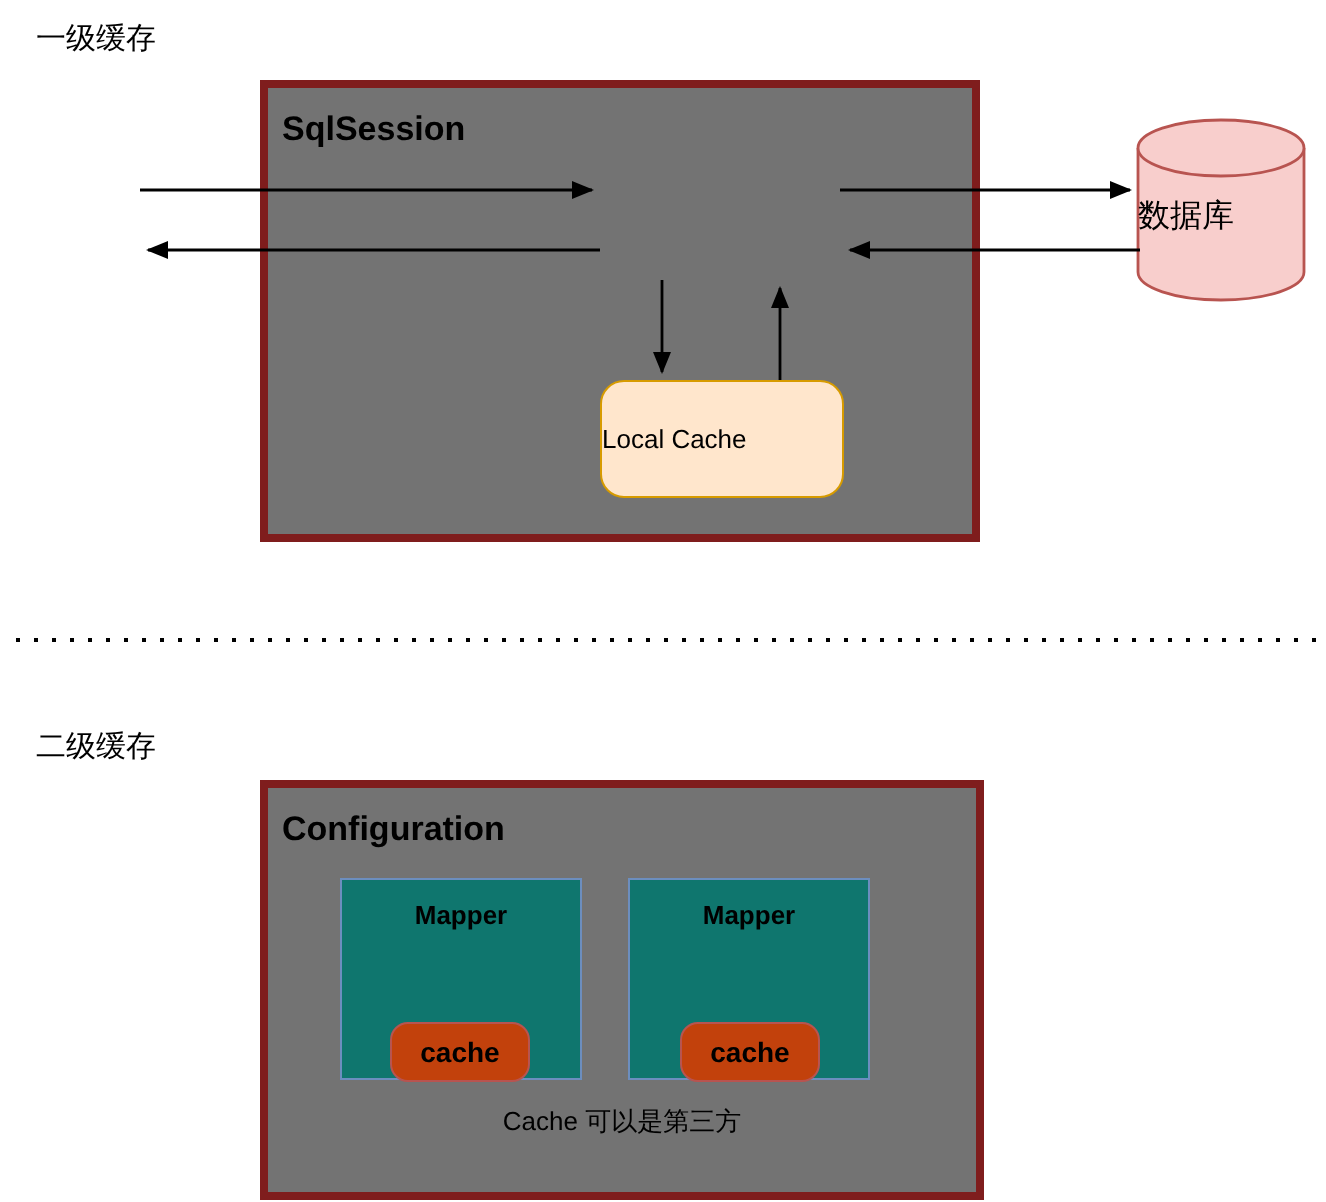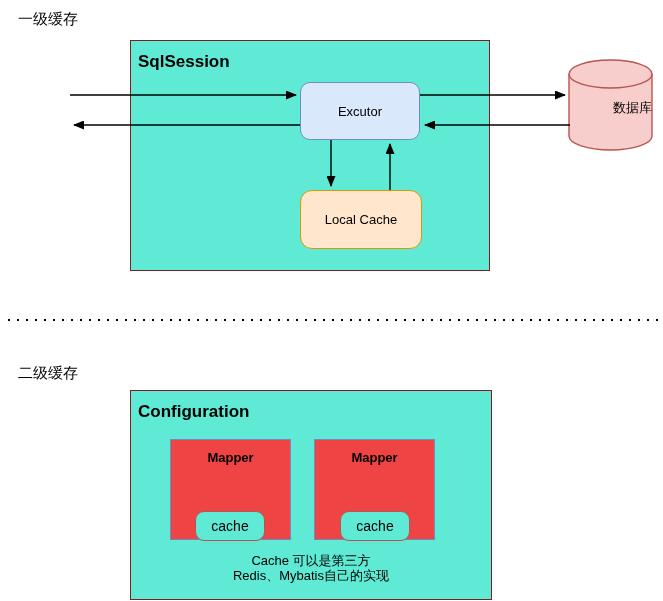--- a/index.html
+++ b/index.html
@@ -11,85 +11,82 @@
     color:#000;
     overflow:hidden;
   }
   .abs{position:absolute;box-sizing:border-box;}
   .section-label{
     font-size:15px;
     color:#000;
     font-family:Liberation Serif, serif;
   }
   .yellow-box{
-    background:#5eead4;
-    border:1px solid #7f1d1d;
+    background:#737373;
+    border:4px solid #7f1d1d;
   }
   .yellow-box .box-title{
     font-weight:bold;
     font-size:17px;
     padding:11px 0 0 7px;
   }
   .blue-rounded{
     background:#DAE8FC;
     border:1px solid #6C8EBF;
     border-radius:10px;
     display:flex;align-items:center;justify-content:center;
     font-size:13px;
   }
   .orange-rounded{
     background:#FFE6CC;
     border:1px solid #D79B00;
     border-radius:12px;
-    display:flex;align-items:center;justify-content:center;
+    display:flex;align-items:center;
     font-size:13px;
   }
   .blue-square{
-    background:#ef4444;
+    background:#0f766e;
     border:1px solid #6C8EBF;
     text-align:center;
     font-weight:bold;
     font-size:13px;
     padding-top:9px;
     line-height:1.45;
   }
   .pink-rounded{
-    background:#5eead4;
+    background:#c2410c;
     border:1px solid #B85450;
     border-radius:9px;
     display:flex;align-items:center;justify-content:center;
-    font-weight:normal;
+    font-weight:bold;
     font-size:14px;
   }
   .db-label{
-    display:flex;align-items:center;justify-content:flex-end;
-    font-size:13px;
+    display:flex;align-items:center;justify-content:flex-start;
+    font-size:16px;
   }
   .note{
     text-align:center;
     font-size:13px;
     line-height:1.17;
   }
   .note span{display:block;}
   svg.overlay{position:absolute;left:0;top:0;pointer-events:none;}
 </style>
 </head>
 <body>
 
 <div id="canvas">
 
   <div class="abs section-label" style="left:18px;top:10px;">一级缓存</div>
 
   <div class="abs yellow-box" style="left:130px;top:40px;width:360px;height:231px;">
     <div class="box-title">SqlSession</div>
   </div>
 
-  <div class="abs blue-rounded" style="left:300px;top:82px;width:120px;height:58px;">
-    <span>Excutor</span>
-  </div>
 
   <div class="abs orange-rounded" style="left:300px;top:190px;width:122px;height:59px;">
     <span>Local Cache</span>
   </div>
 
   <svg class="overlay" width="663" height="601" aria-hidden="true">
     <path d="M 569 74 v 62 a 41.5 14 0 0 0 83 0 v -62" fill="#F8CECC" stroke="#B85450" stroke-width="1.4"></path>
     <ellipse cx="610.5" cy="74" rx="41.5" ry="14" fill="#F8CECC" stroke="#B85450" stroke-width="1.4"></ellipse>
   </svg>
   <div class="abs db-label" style="left:569px;top:78px;width:83px;height:60px;">
@@ -133,16 +130,15 @@
 
   <div class="abs blue-square" style="left:314px;top:439px;width:121px;height:101px;">
     <span style="display:block">Mapper</span>
   </div>
   <div class="abs pink-rounded" style="left:340px;top:511px;width:70px;height:30px;">
     <span>cache</span>
   </div>
 
   <div class="abs note" style="left:130px;top:553px;width:362px;">
     <span>Cache 可以是第三方</span>
-    <span>Redis、Mybatis自己的实现</span>
   </div>
 
 </div>
 
 </body></html>

